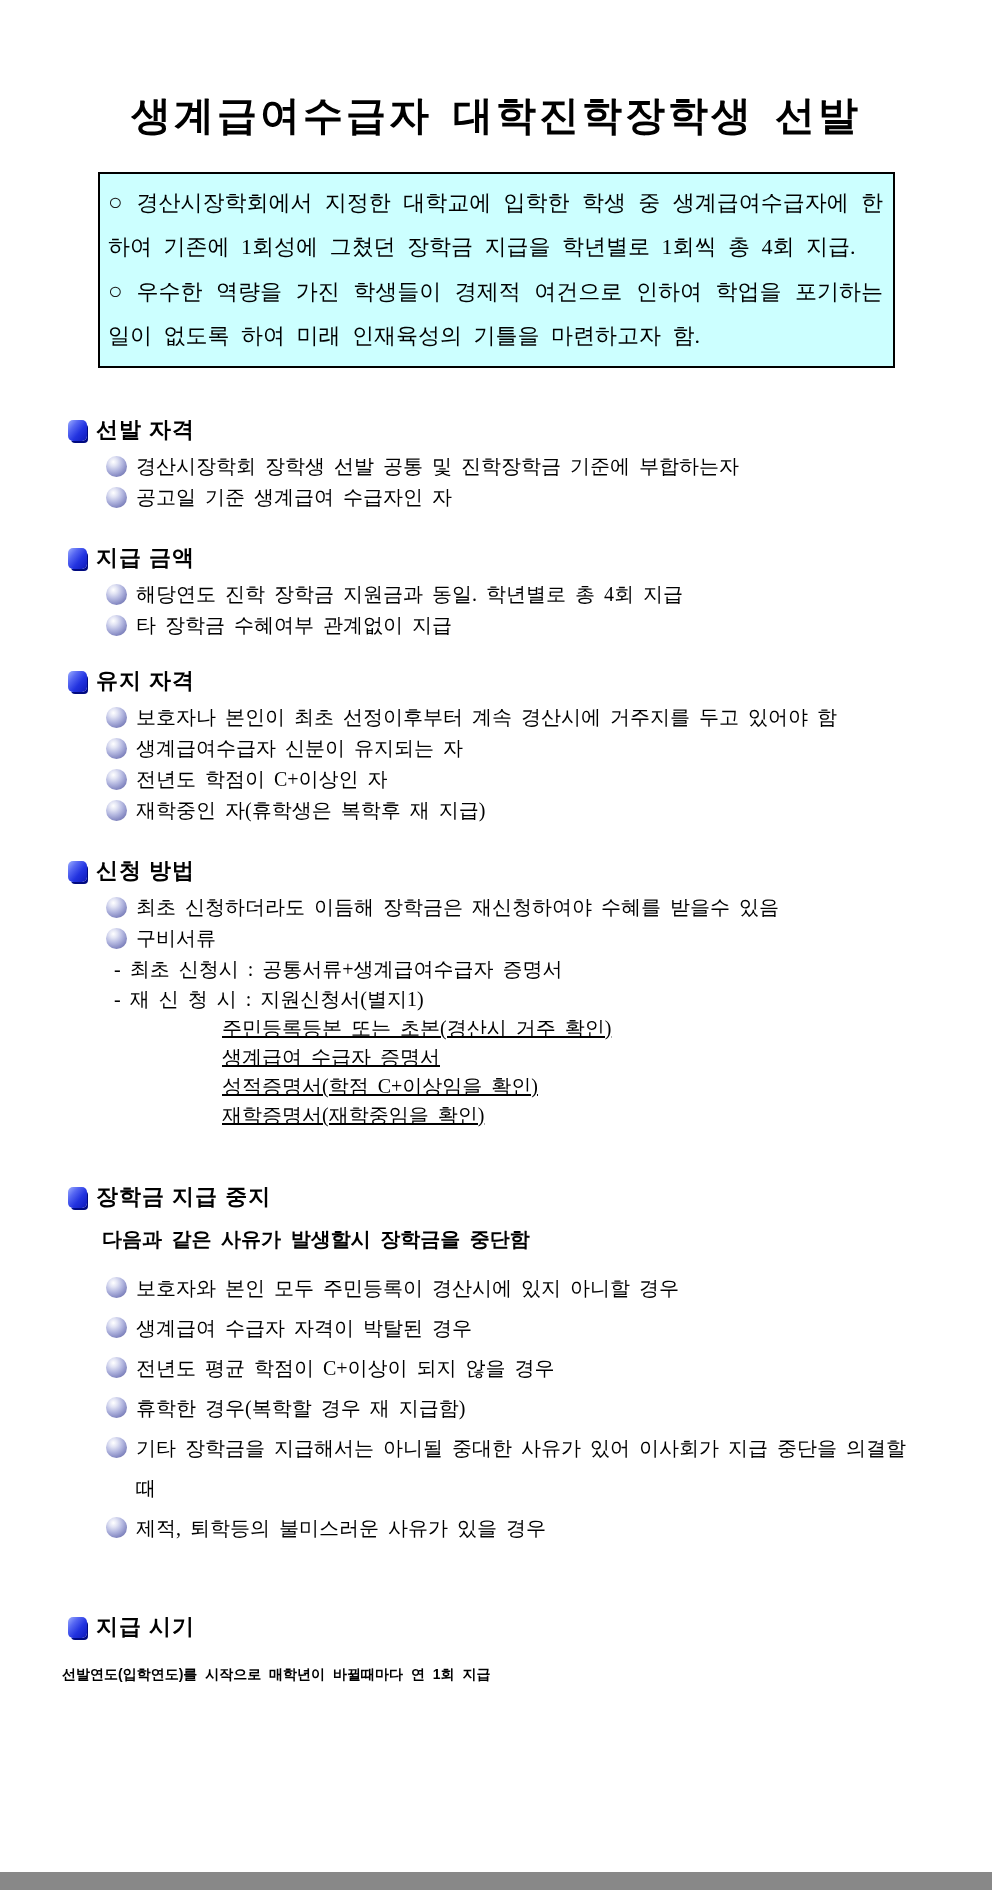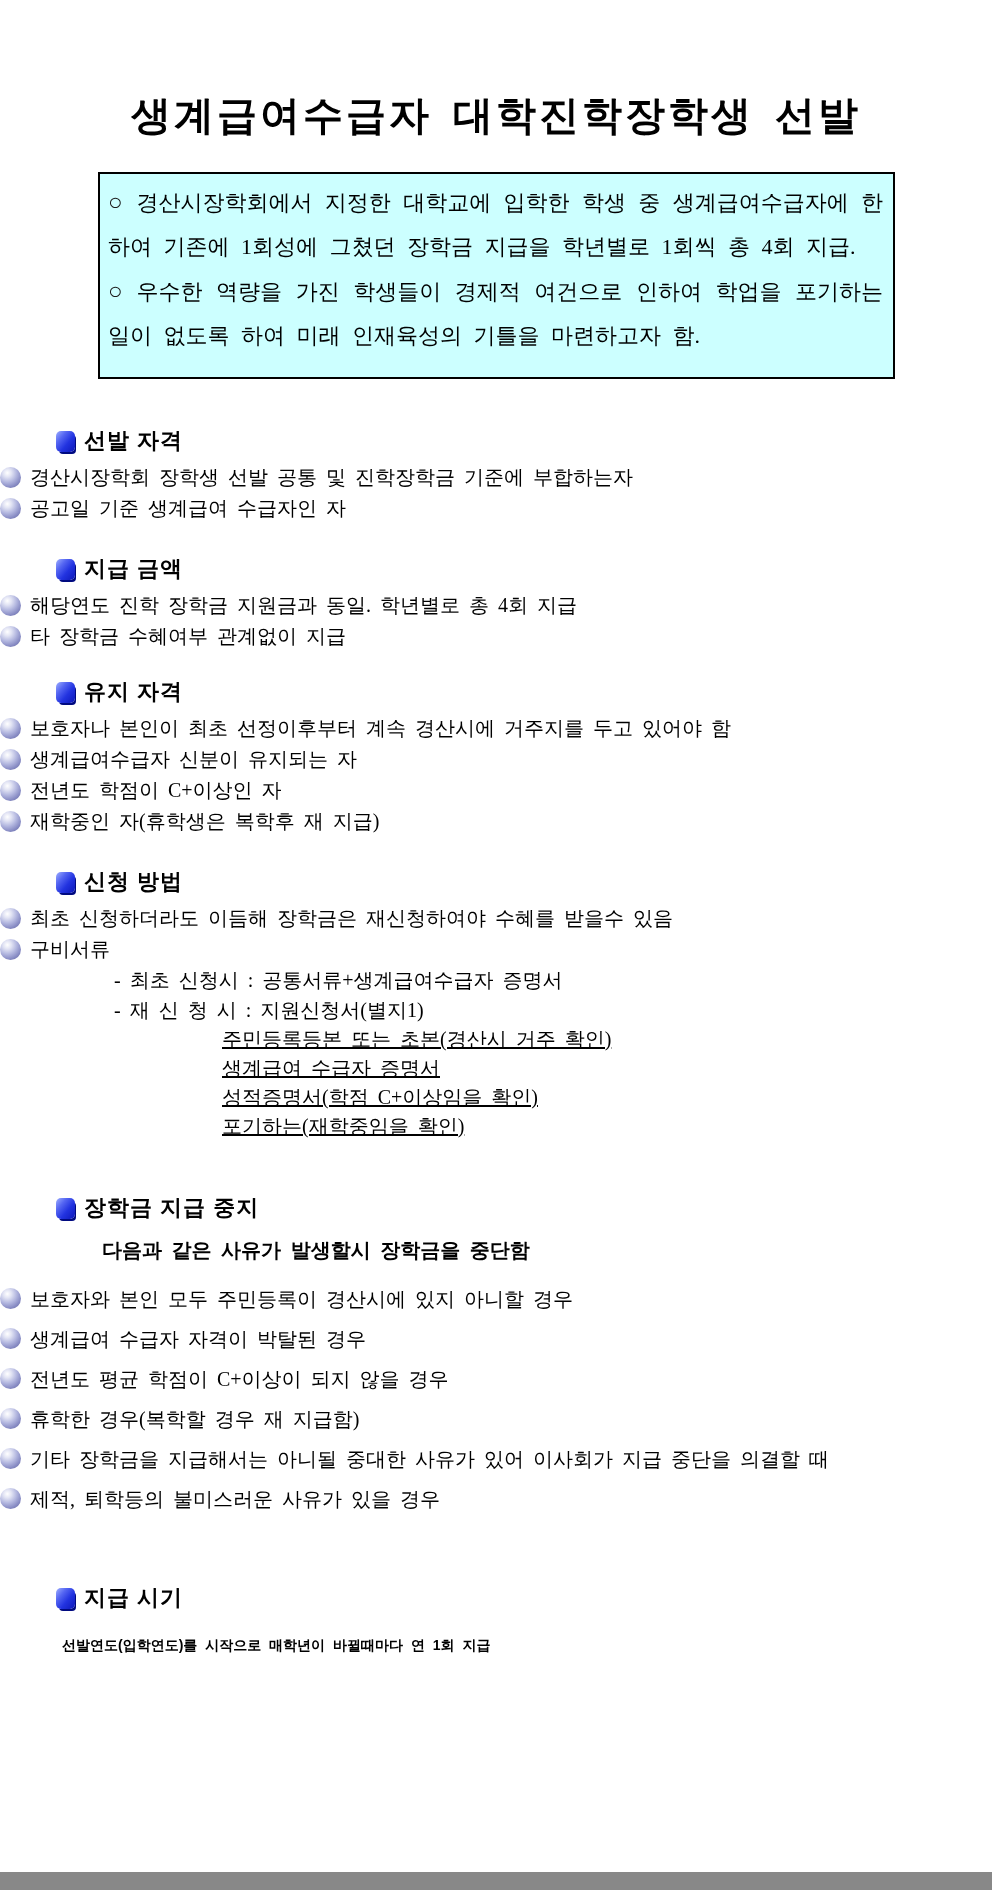--- a/index.html
+++ b/index.html
@@ -36,21 +36,21 @@
     line-height:1.2;
     word-spacing:8px;
   }
 
   
   .intro-box{
     margin:32px 0 0 98px;
     width:797px;
     border:2px solid var(--intro-box-border);
     background:var(--intro-box-bg);
-    padding:6px 10px 19px 8px;
+    padding:6px 10px 8px 8px;
     font-size:22px;
     line-height:44px;
     word-spacing:6px;
   }
   .intro-item{
     margin:0;
     text-align:justify;
   }
   .intro-bullet{
     display:inline-block;
@@ -70,32 +70,34 @@
   .section-heading{
     display:flex;
     align-items:center;
     padding-left:56px;
     margin-bottom:6px;
     font-family:"Liberation Sans","DejaVu Sans",sans-serif;
     font-weight:bold;
     font-size:22px;
     line-height:30px;
     letter-spacing:1px;
+    margin-left:12px;
   }
   .square-bullet{
     flex:0 0 auto;
     width:19px; height:21px;
     border-radius:5px;
     background:linear-gradient(130deg,#9fb0ff 0%,#5566f2 30%,#2233e0 60%,#0d18b8 100%);
     box-shadow:2px 3px 0 -1px #000a80;
     margin-right:9px;
   }
   .item{
     display:flex;
     align-items:flex-start;
+    padding-left:106px;
     font-size:20px;
     line-height:31px;
     word-spacing:4px;
   }
   .sphere-bullet{
     flex:0 0 auto;
     width:21px; height:21px;
     border-radius:50%;
     background:radial-gradient(circle at 35% 28%,#ffffff 0%,#e2e4f4 20%,#b4b8e0 45%,#888cc4 70%,#6d71aa 88%,#5c609a 100%);
     margin:5px 9px 0 0;
@@ -245,21 +247,21 @@
   </div>
 </div>
     <div class="section-sublines">
           <div class="subline">- 최초 신청시 : 공통서류+생계급여수급자 증명서</div>
           <div class="subline">- 재 신 청 시 : 지원신청서(별지1)</div>
         </div>
     <div class="section-continuations">
           <div class="continuation">주민등록등본 또는 초본(경산시 거주 확인)</div>
           <div class="continuation">생계급여 수급자 증명서</div>
           <div class="continuation">성적증명서(학점 C+이상임을 확인)</div>
-          <div class="continuation">포기하는(재학중임을 확인)</div>
+          <div class="continuation">재학증명서(재학중임을 확인)</div>
         </div>
 
   </section>
 
   <section class="section section-payment-suspension spaced">
     <div class="section-heading">
       <span class="square-bullet"></span>
       <span class="heading-text">장학금 지급 중지</span>
     </div>
     <div class="section-subtitle">다음과 같은 사유가 발생할시 장학금을 중단함</div>

